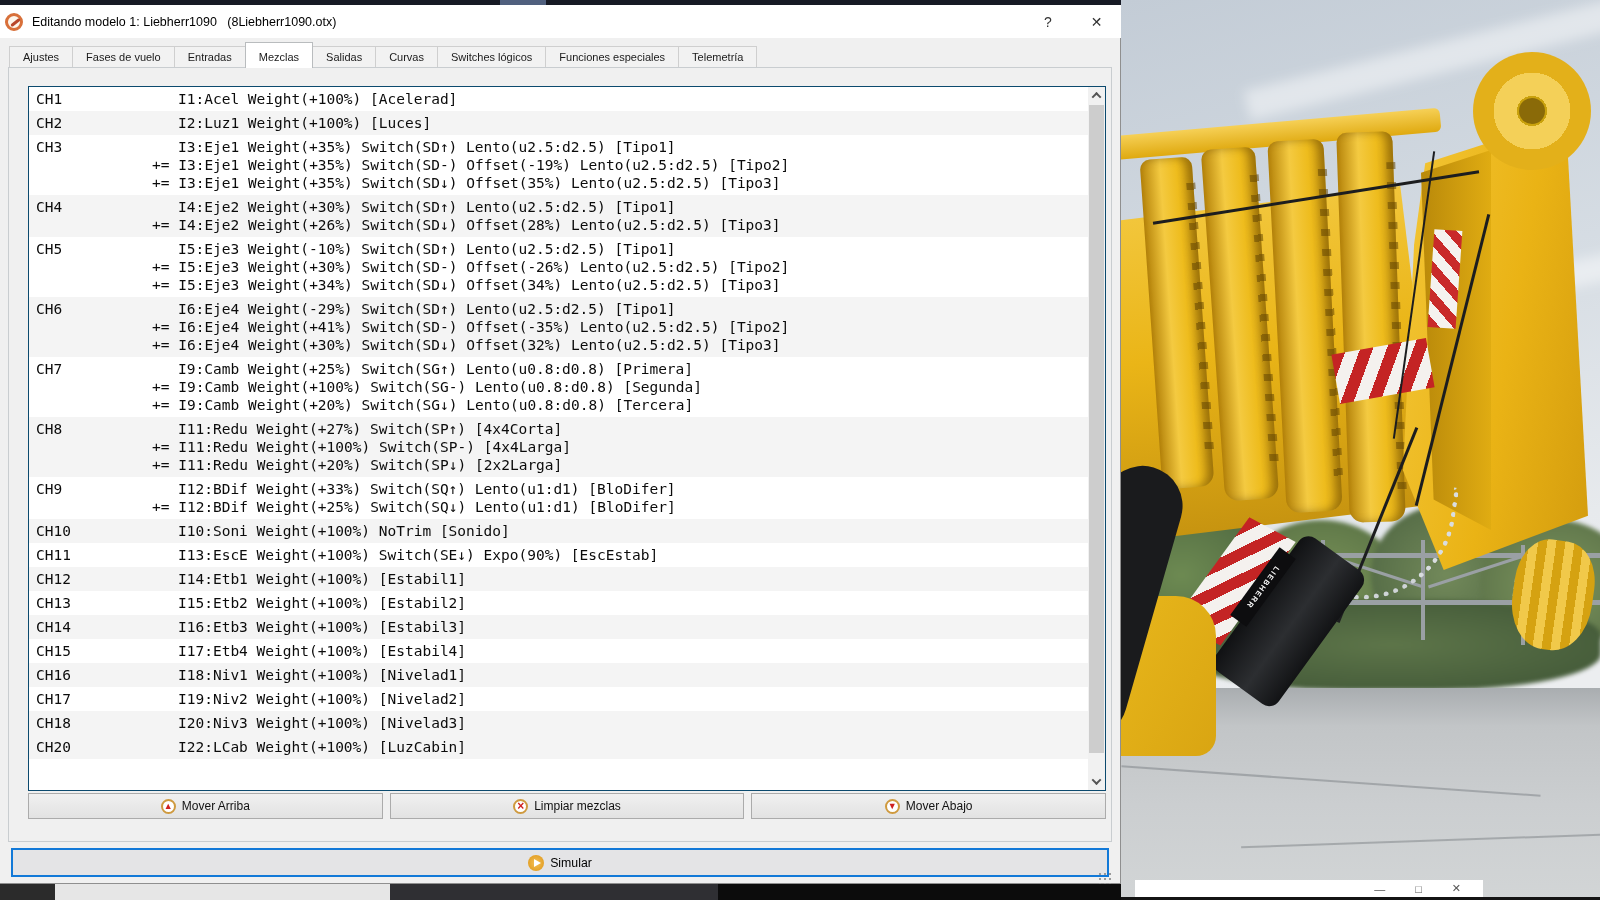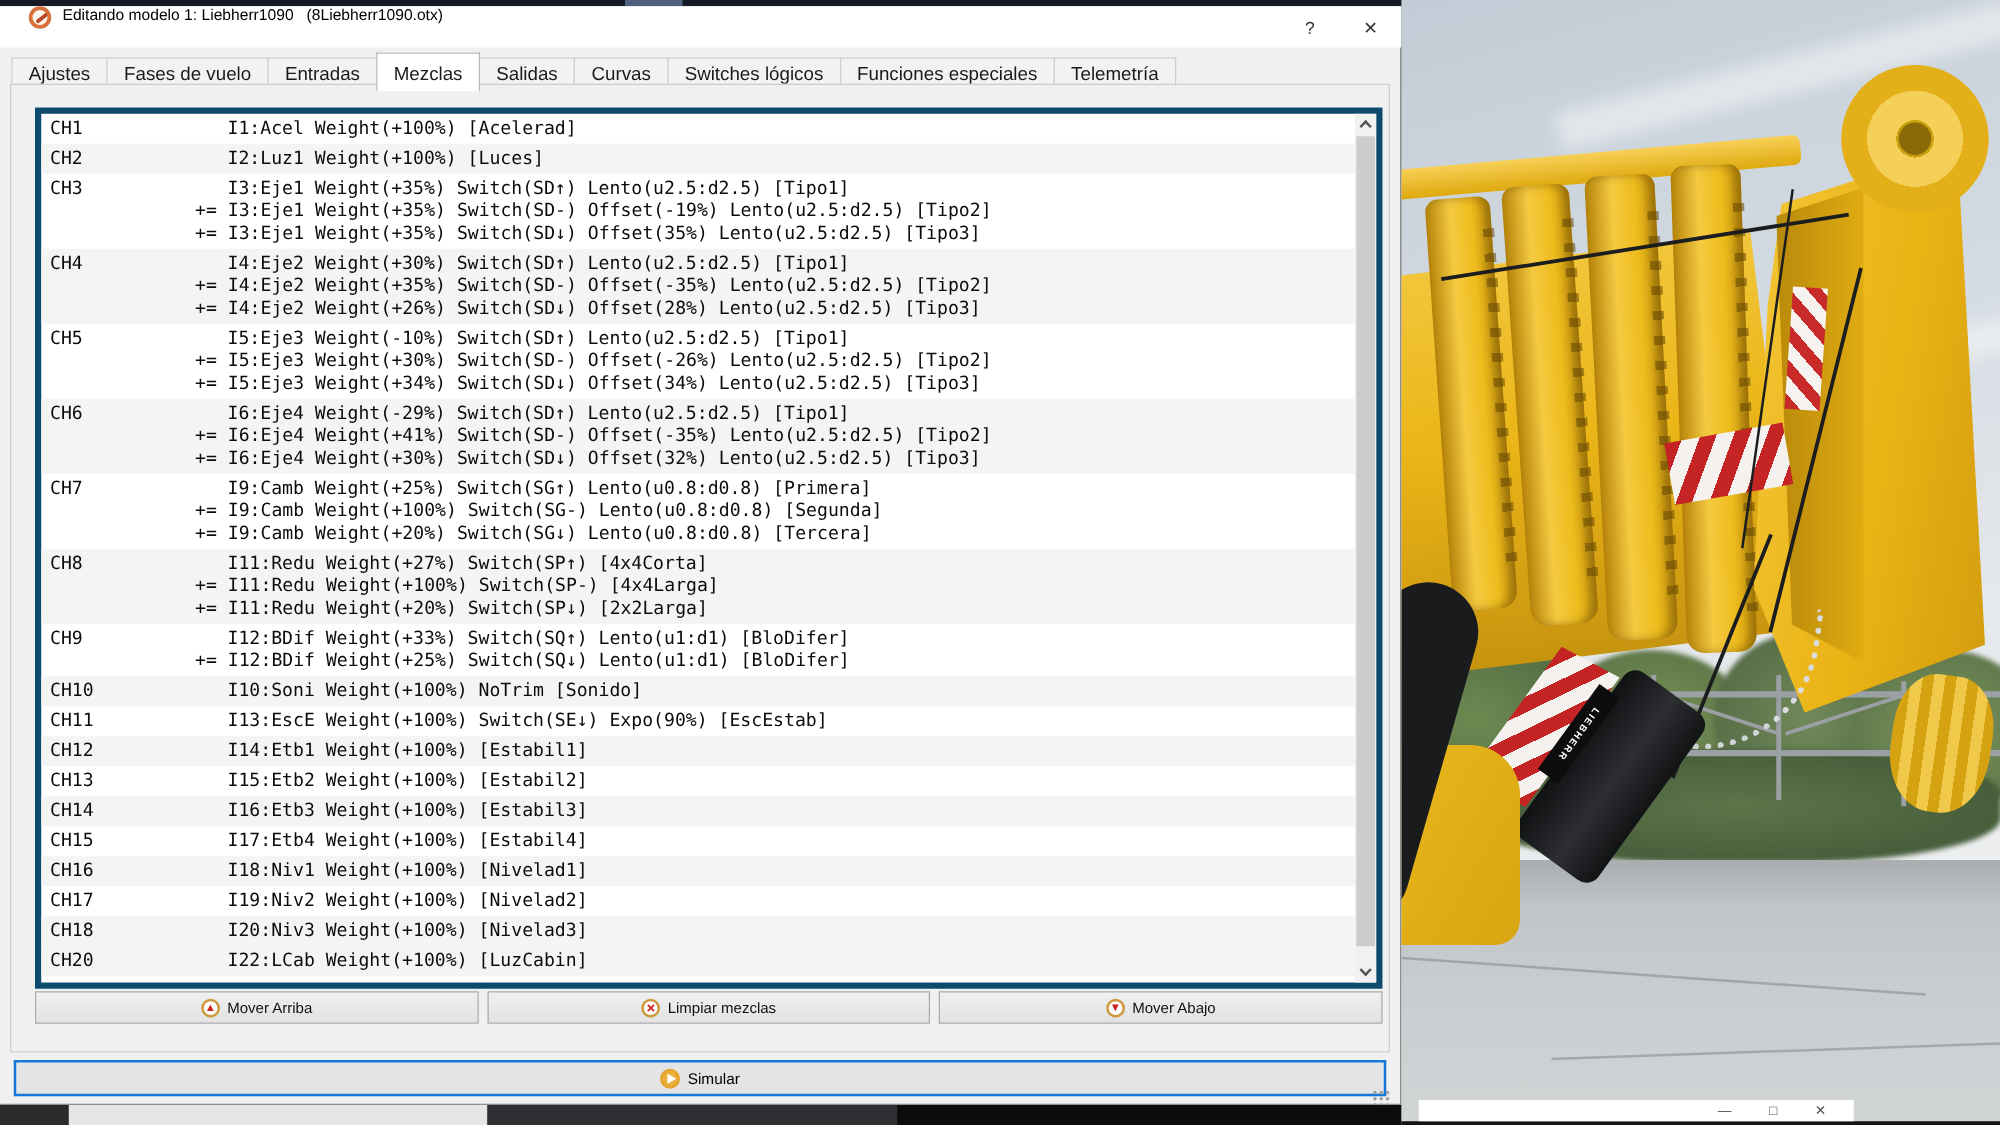--- a/index.html
+++ b/index.html
@@ -23,45 +23,45 @@
            background:repeating-linear-gradient(180deg, rgba(101,71,2,.55) 0 7px, transparent 7px 20px); }
   .chev-sticker { background:repeating-linear-gradient(45deg,#c92a2a 0 9px,#f5f2ef 9px 19px); }
   .stripe-sticker { background:repeating-linear-gradient(120deg,#c42424 0 12px,#f4f1ee 12px 25px); }
 
   
   #dialog { left:0; top:0; width:1121px; height:884px; background:#f0f0f0;
             border-right:1px solid #8f8f8f; border-bottom:1px solid #8f8f8f; }
   #top-strip { left:0; top:0; width:1121px; height:5px; background:#161a24; }
   #top-strip-light { left:500px; top:0; width:46px; height:5px; background:#50607e; }
   #titlebar { left:0; top:5px; width:1121px; height:33px; background:#ffffff;
-              display:flex; align-items:flex-start; padding-left:23px; }
+              display:flex; align-items:center; padding-left:5px; }
   #app-icon { width:18px; height:18px; border-radius:50%; background:#fdf6ec;
               border:3px solid #d8703a; position:relative; flex:0 0 auto; }
   #app-icon::after { content:""; position:absolute; left:2px; top:5px; width:11px; height:3px;
               background:#b8472a; transform:rotate(-38deg); border-radius:2px; }
   #window-title { margin-left:9px; font-size:12.5px; color:#000; white-space:pre; }
   #help-btn  { left:1028px; top:5px; width:40px; height:33px; display:flex; align-items:center;
                justify-content:center; font-size:14px; color:#333; }
   #close-btn { left:1072px; top:5px; width:49px; height:33px; display:flex; align-items:center;
                justify-content:center; font-size:14px; color:#333; }
 
   
   #tabbar { left:0; top:38px; width:1121px; height:30px; padding-left:9px; }
-  .tab { display:inline-block; vertical-align:bottom; font-size:15px; color:#1a1a1a;
+  .tab { display:inline-block; vertical-align:bottom; font-size:11px; color:#1a1a1a;
          padding:4px 13px 5px 13px; margin-top:8px; background:#f2f2f2;
          border:1px solid #cfcfcf; border-bottom:none; position:relative; }
   .tab + .tab { margin-left:-1px; }
   .tab.active { background:#ffffff; margin-top:4px; padding-top:8px; z-index:3;
                 border:1px solid #b9bcbe; border-bottom:none; }
 
   
   #page { left:8px; top:67px; width:1104px; height:775px; background:#f0f0f0;
           border:1px solid #c9cdd0; }
   #mixlist { left:19px; top:18px; width:1078px; height:705px; background:#ffffff;
-             border:5px solid #0c4a6e; overflow:hidden; }
+             border:1px solid #0c4a6e; overflow:hidden; }
   #rows { position:absolute; left:0; top:0; right:17px; font-family:"DejaVu Sans Mono","Liberation Mono",monospace;
           font-size:14.5px; line-height:18px; color:#0b0b0b; }
   .mixrow { display:flex; padding:3px 0; }
   .mixrow.alt { background:#f4f4f4; }
   .chlabel { width:110px; padding-left:7px; flex:0 0 auto; }
   .chlines { padding-left:26px;margin-left:13px; }
   .chlines .cont { text-indent:-26px; }
 
   
   #sbar { position:absolute; right:0; top:0; width:17px; height:100%; background:#f1f1f1; }
@@ -194,21 +194,20 @@
             <div class="chlines">
               <div class="">I3:Eje1 Weight(+35%) Switch(SD↑) Lento(u2.5:d2.5) [Tipo1]</div>
               <div class="cont">+= I3:Eje1 Weight(+35%) Switch(SD-) Offset(-19%) Lento(u2.5:d2.5) [Tipo2]</div>
               <div class="cont">+= I3:Eje1 Weight(+35%) Switch(SD↓) Offset(35%) Lento(u2.5:d2.5) [Tipo3]</div>
             </div>
           </div>
           <div class="mixrow alt">
             <span class="chlabel">CH4</span>
             <div class="chlines">
               <div class="">I4:Eje2 Weight(+30%) Switch(SD↑) Lento(u2.5:d2.5) [Tipo1]</div>
-              <div class="cont">+= I4:Eje2 Weight(+35%) Switch(SD-) Offset(-35%) Lento(u2.5:d2.5) [Tipo2]</div>
               <div class="cont">+= I4:Eje2 Weight(+26%) Switch(SD↓) Offset(28%) Lento(u2.5:d2.5) [Tipo3]</div>
             </div>
           </div>
           <div class="mixrow">
             <span class="chlabel">CH5</span>
             <div class="chlines">
               <div class="">I5:Eje3 Weight(-10%) Switch(SD↑) Lento(u2.5:d2.5) [Tipo1]</div>
               <div class="cont">+= I5:Eje3 Weight(+30%) Switch(SD-) Offset(-26%) Lento(u2.5:d2.5) [Tipo2]</div>
               <div class="cont">+= I5:Eje3 Weight(+34%) Switch(SD↓) Offset(34%) Lento(u2.5:d2.5) [Tipo3]</div>
             </div>

